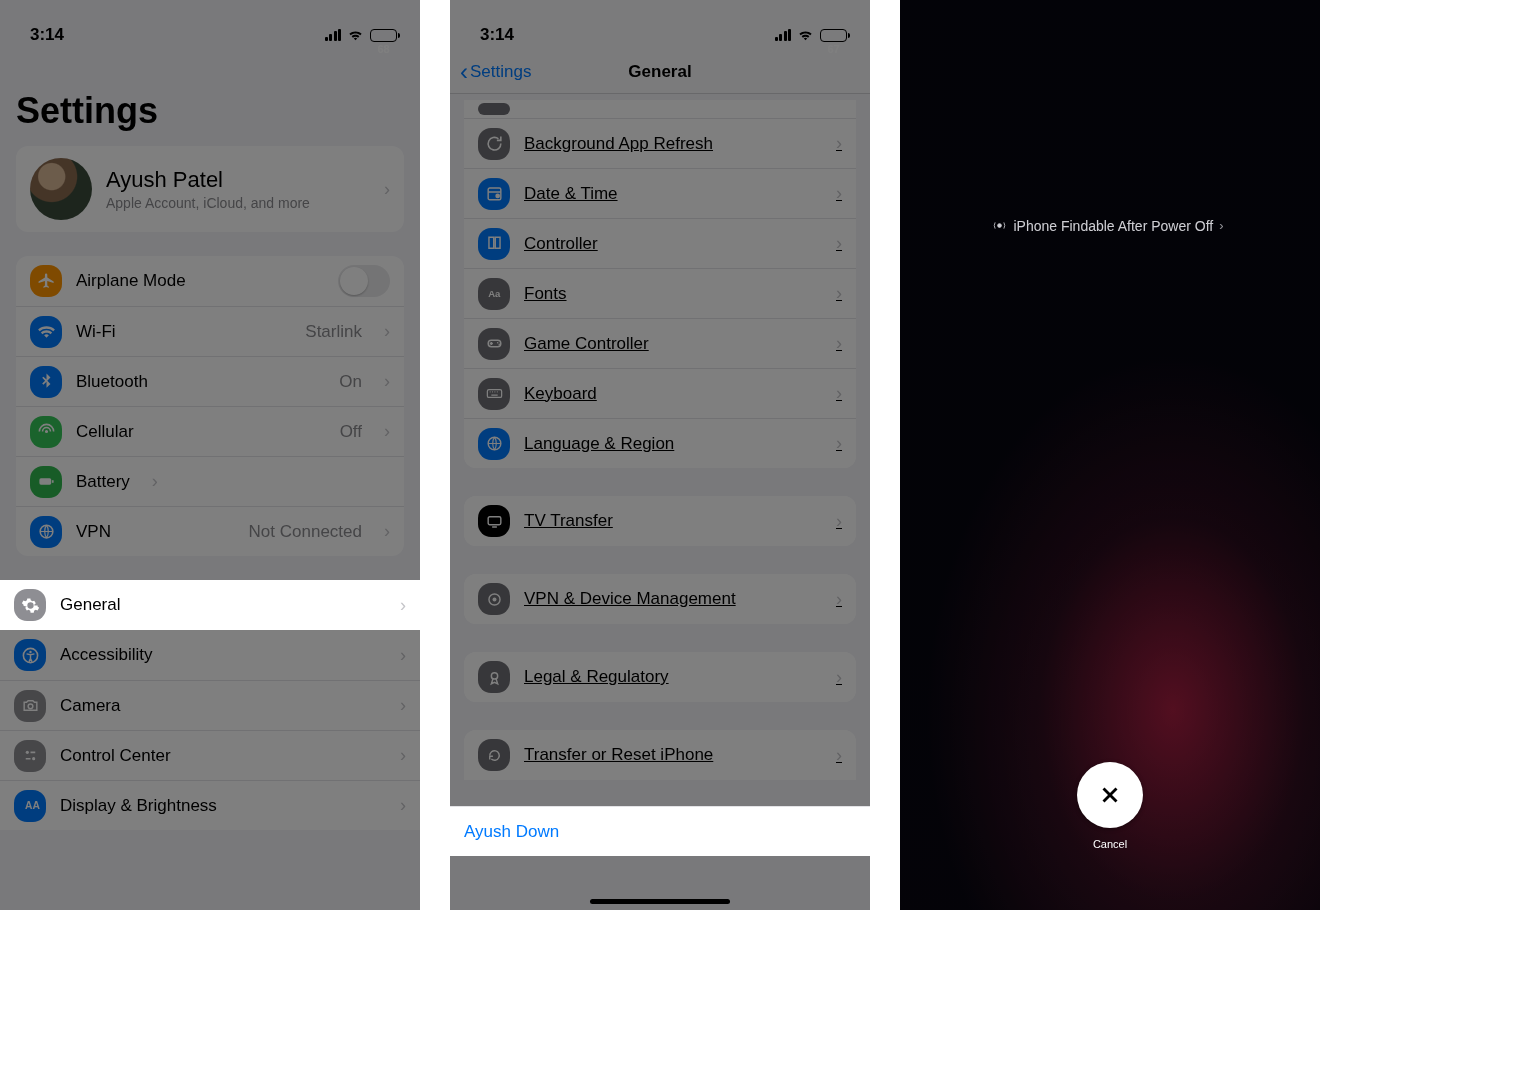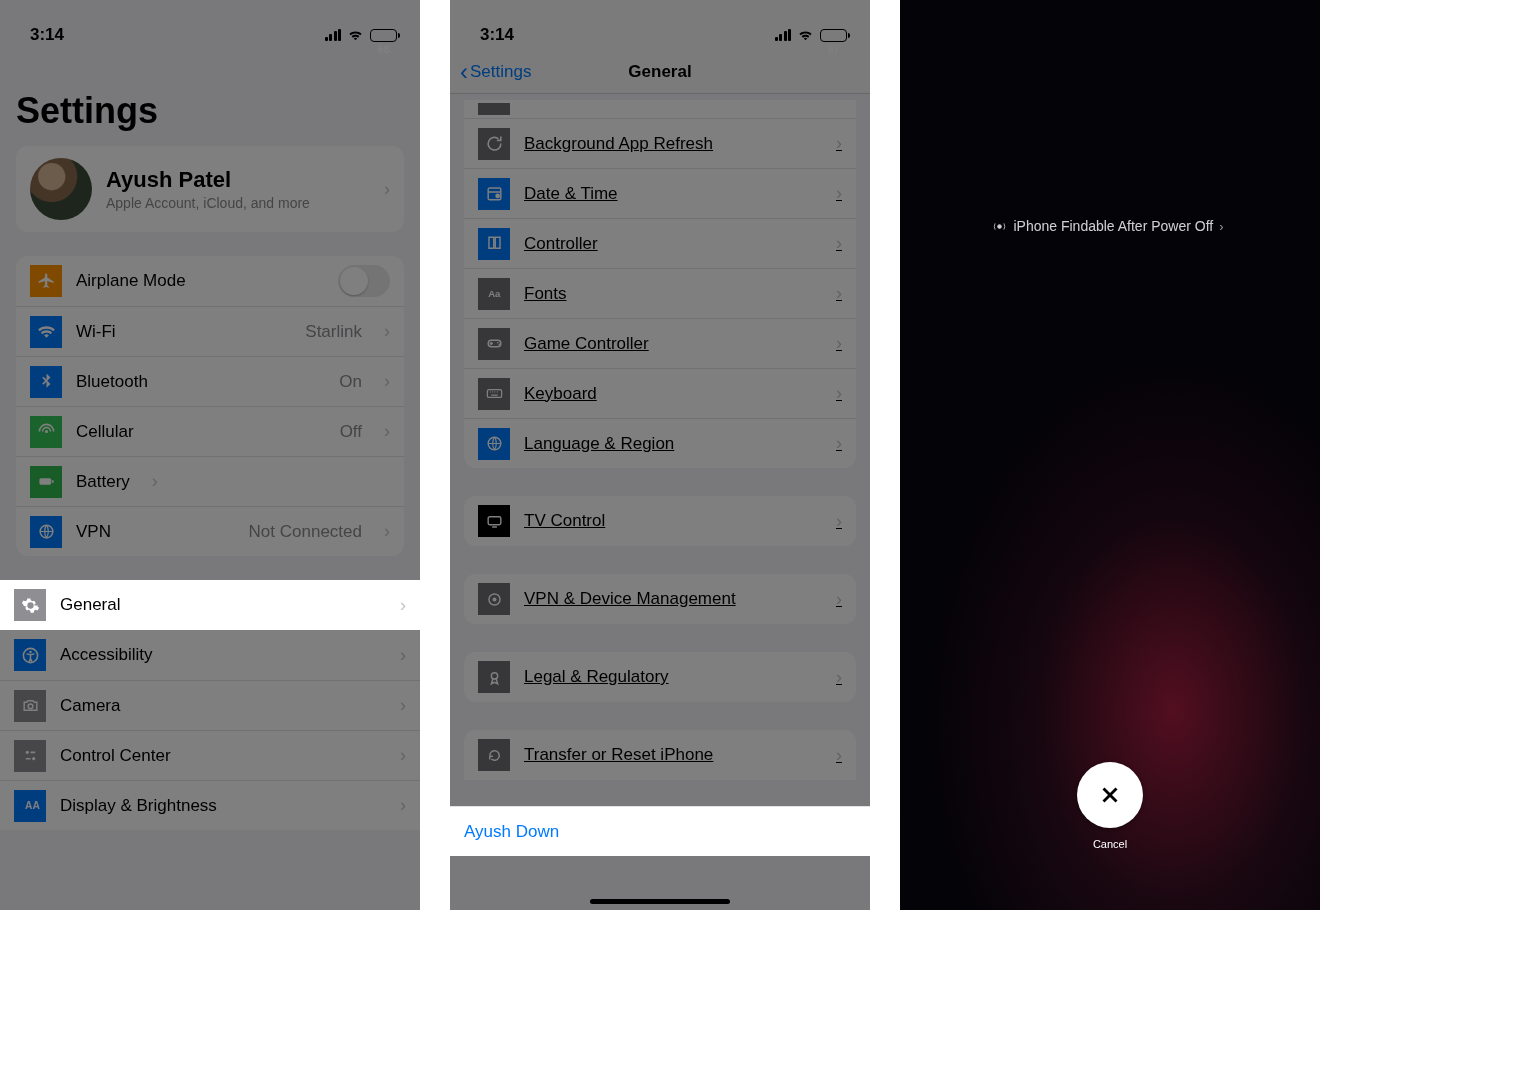--- a/index.html
+++ b/index.html
@@ -73,36 +73,36 @@
   .card {
     background:#fff; margin:0 16px; border-radius:12px; overflow:hidden;
   }
   .profile-row{
     display:flex; align-items:center; padding:12px 14px; gap:14px;
   }
   .avatar{
     width:62px;height:62px;border-radius:50%;
     background: radial-gradient(circle at 35% 30%, #d9b896 0 22%, #8a6a4f 24% 42%, #3a4a3a 44% 100%);
   }
-  .profile-txt .name{font-size:22px;font-weight:700;color:#000;}
+  .profile-txt .name{font-size:22px;font-weight:400;color:#000;}
   .profile-txt .sub{font-size:14px;color:#8a8a8e;margin-top:2px;}
   .chev{ margin-left:auto; color:#c5c5c9; font-size:18px;}
   .list { background:#fff; margin:24px 16px 0 16px; border-radius:12px; overflow:hidden;}
   .row {
     display:flex; align-items:center; min-height:50px;
     padding:8px 14px; gap:14px;
     border-top:0.5px solid #e3e3e6;
     font-size:17px; color:#000;
     position:relative;
   }
   .row:first-child{border-top:none;}
   .row .val{ margin-left:auto; color:#8a8a8e; font-size:17px;}
   .row .chev{margin-left:8px;}
   .ic {
-    width:32px;height:32px;border-radius:0;
+    width:32px;height:32px;border-radius:13px;
     display:flex;align-items:center;justify-content:center;
     flex-shrink:0;
     color:#fff; font-size:17px;
   }
   .ic svg{width:19px;height:19px;fill:#fff;}
   .orange{background:#ff9500}.blue{background:#007aff}.green{background:#34c759}
   .darkgreen{background:#30b94f}.gray{background:#8e8e93}
   .black{background:#000}
 
   .toggle{
@@ -166,21 +166,21 @@
   .slide-text{
     flex:1;text-align:center;color:#fff;font-size:21px;
     font-weight:400;
     background: linear-gradient(90deg,#fff 0%, #fff 35%, rgba(255,255,255,0.4) 45%, #fff 55%);
     -webkit-background-clip:text; background-clip:text;
     padding-right:20px;
   }
   .findable{
     position:absolute;top:218px;left:0;right:4px;text-align:center;
     color:#e5e5ea;font-size:14px;opacity:0.9;
-    display:flex;align-items:center;justify-content:center;gap:6px;
+    display:flex;justify-content:center;gap:6px;
   }
   .findable .fchev{font-size:13px;opacity:0.7;}
   .findable svg{width:15px;height:15px;fill:none;stroke:#e5e5ea;stroke-width:1.3;}
   .cancel-wrap{
     position:absolute;bottom:60px;left:0;right:0;
     display:flex;flex-direction:column;align-items:center;gap:10px;
   }
   .cancel-btn{
     width:66px;height:66px;border-radius:50%;background:#fff;
     display:flex;align-items:center;justify-content:center;
@@ -463,21 +463,21 @@
 
     <div class="section-gap"></div>
     <div class="grp">
       <div class="row">
         <span class="ic black">
             <svg viewBox="0 0 24 24">
               <rect x="4" y="6" width="16" height="10" rx="2" fill="none" stroke="#fff" stroke-width="1.8"></rect>
               <path d="M9 19h6" stroke="#fff" stroke-width="1.8"></path>
             </svg>
           </span>
-        <span>TV Control</span>
+        <span>TV Transfer</span>
         <span class="chev" style="margin-left:auto">›</span>
       </div>
     </div>
 
     <div class="section-gap"></div>
     <div class="grp">
       <div class="row">
         <span class="ic gg">
             <svg viewBox="0 0 24 24">
               <circle cx="12" cy="12" r="7" fill="none" stroke="#fff" stroke-width="1.8"></circle>

